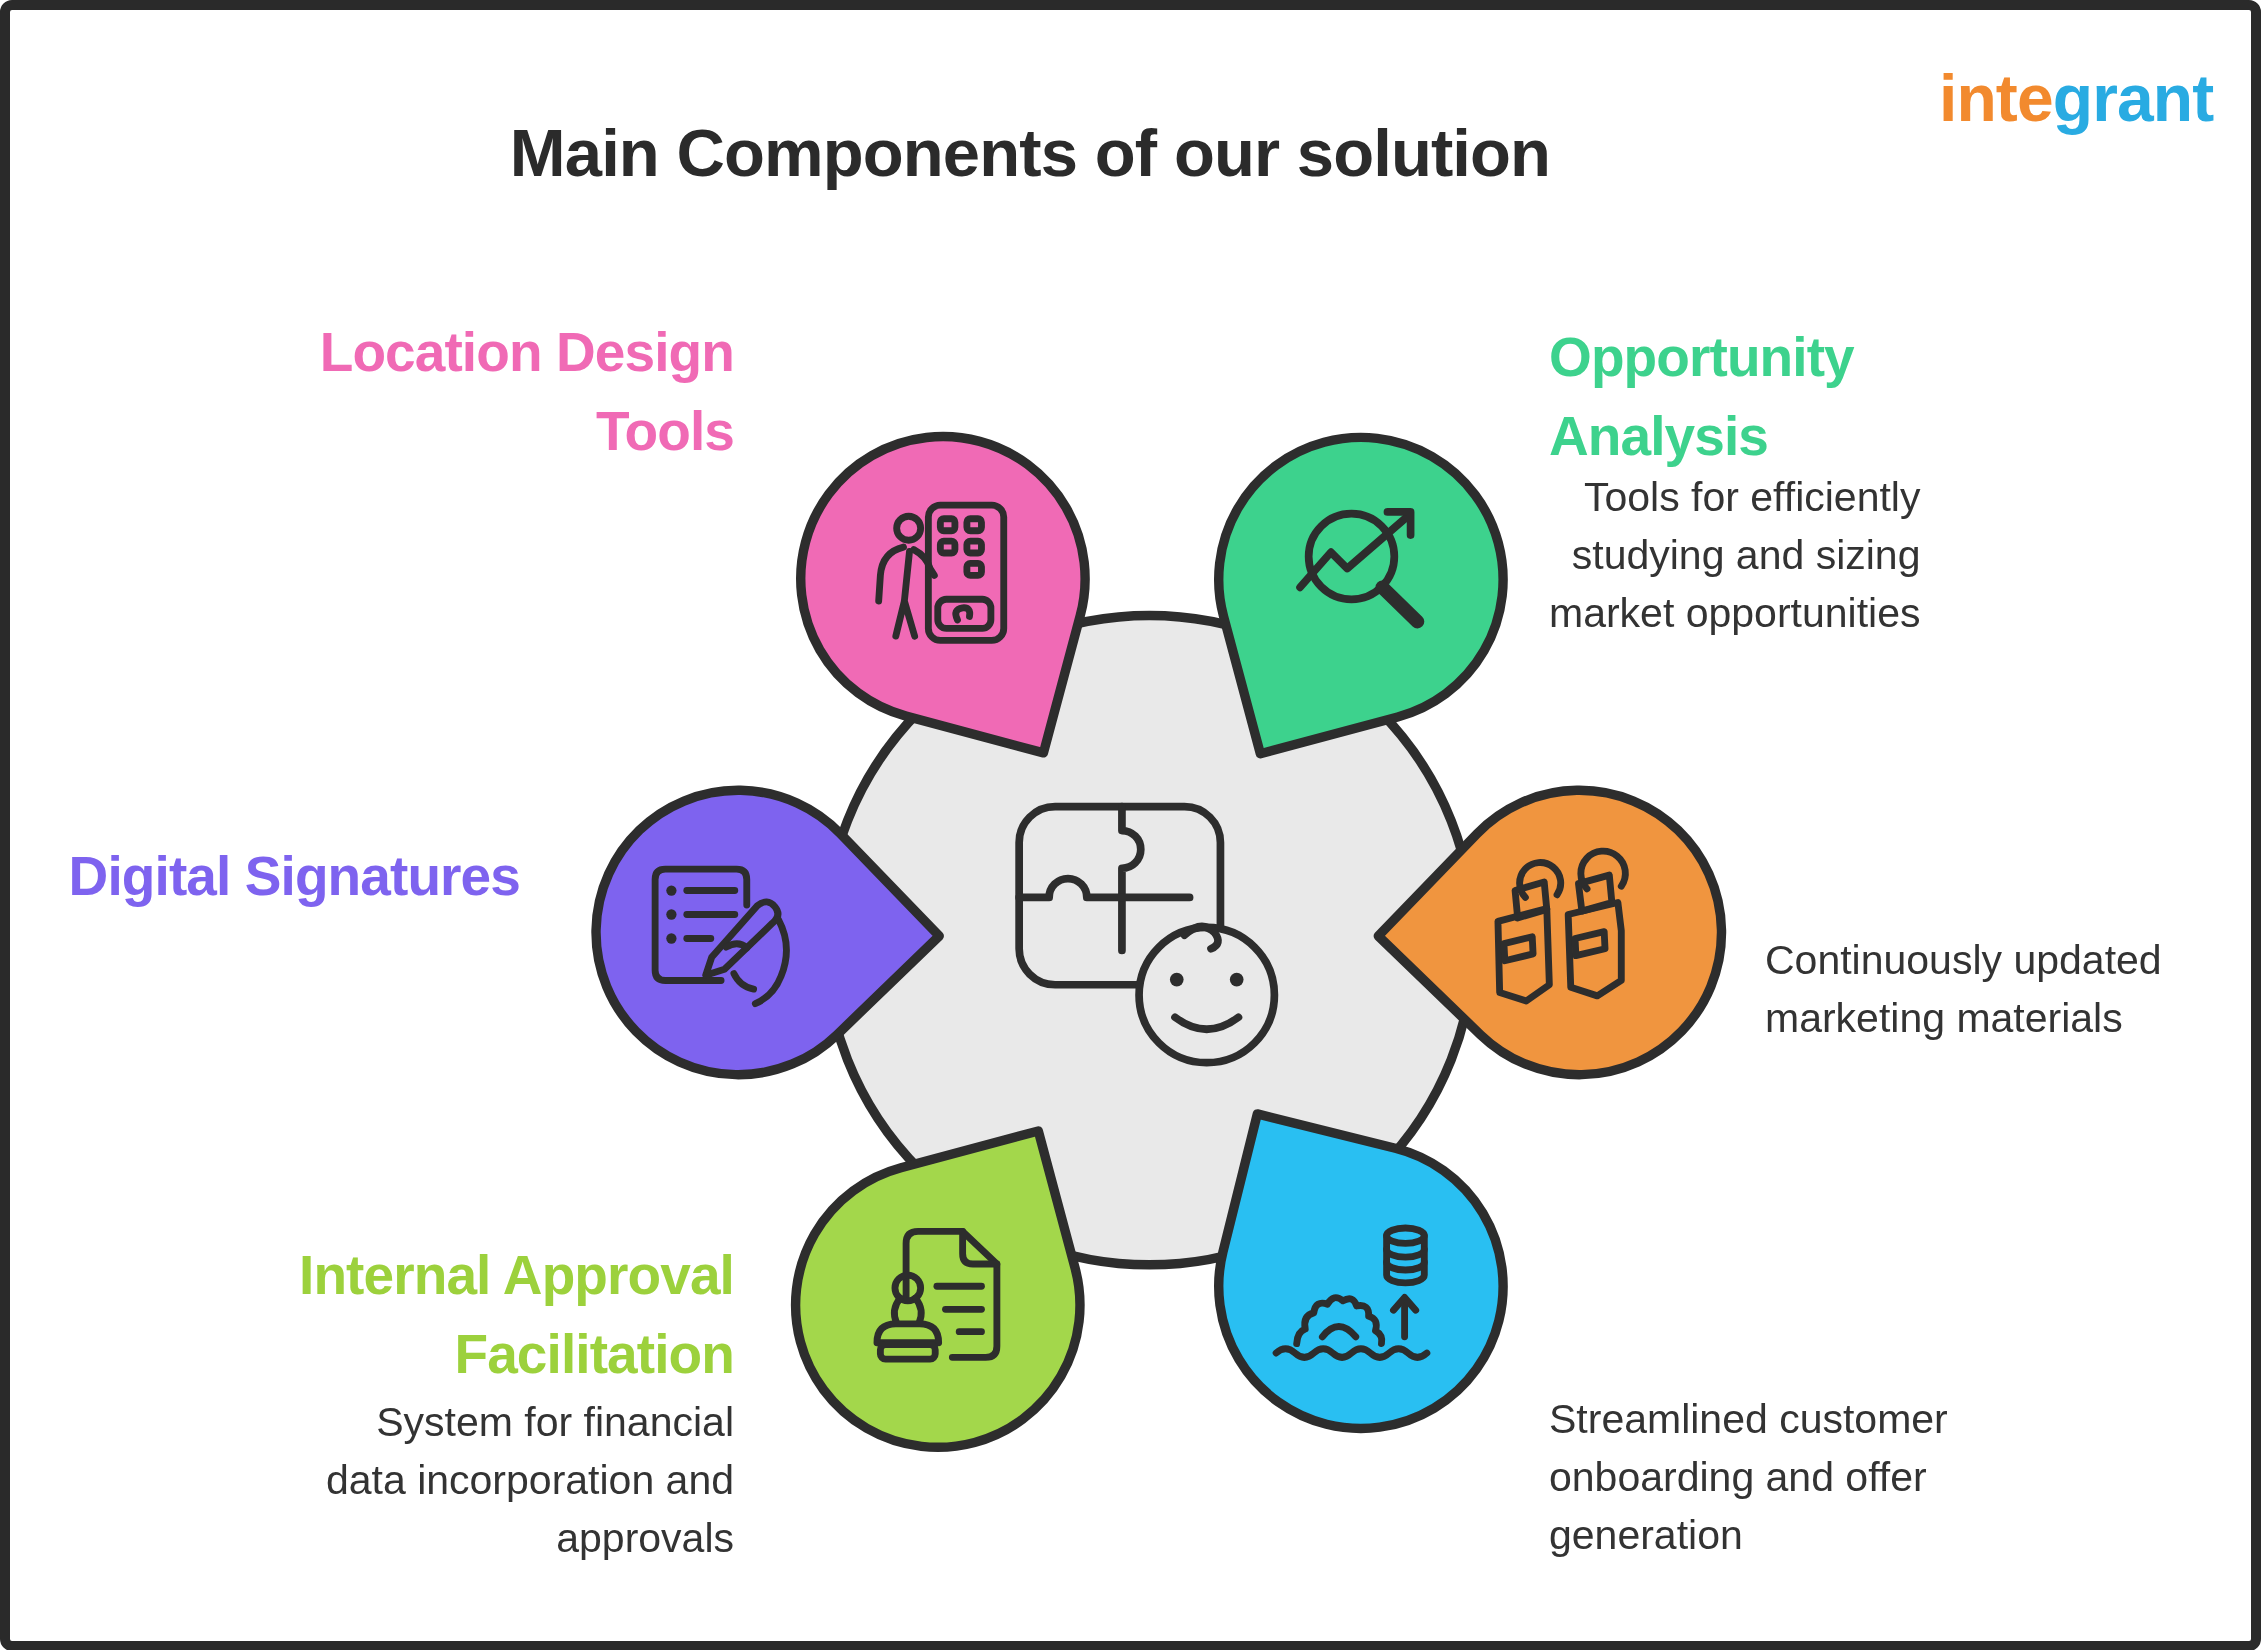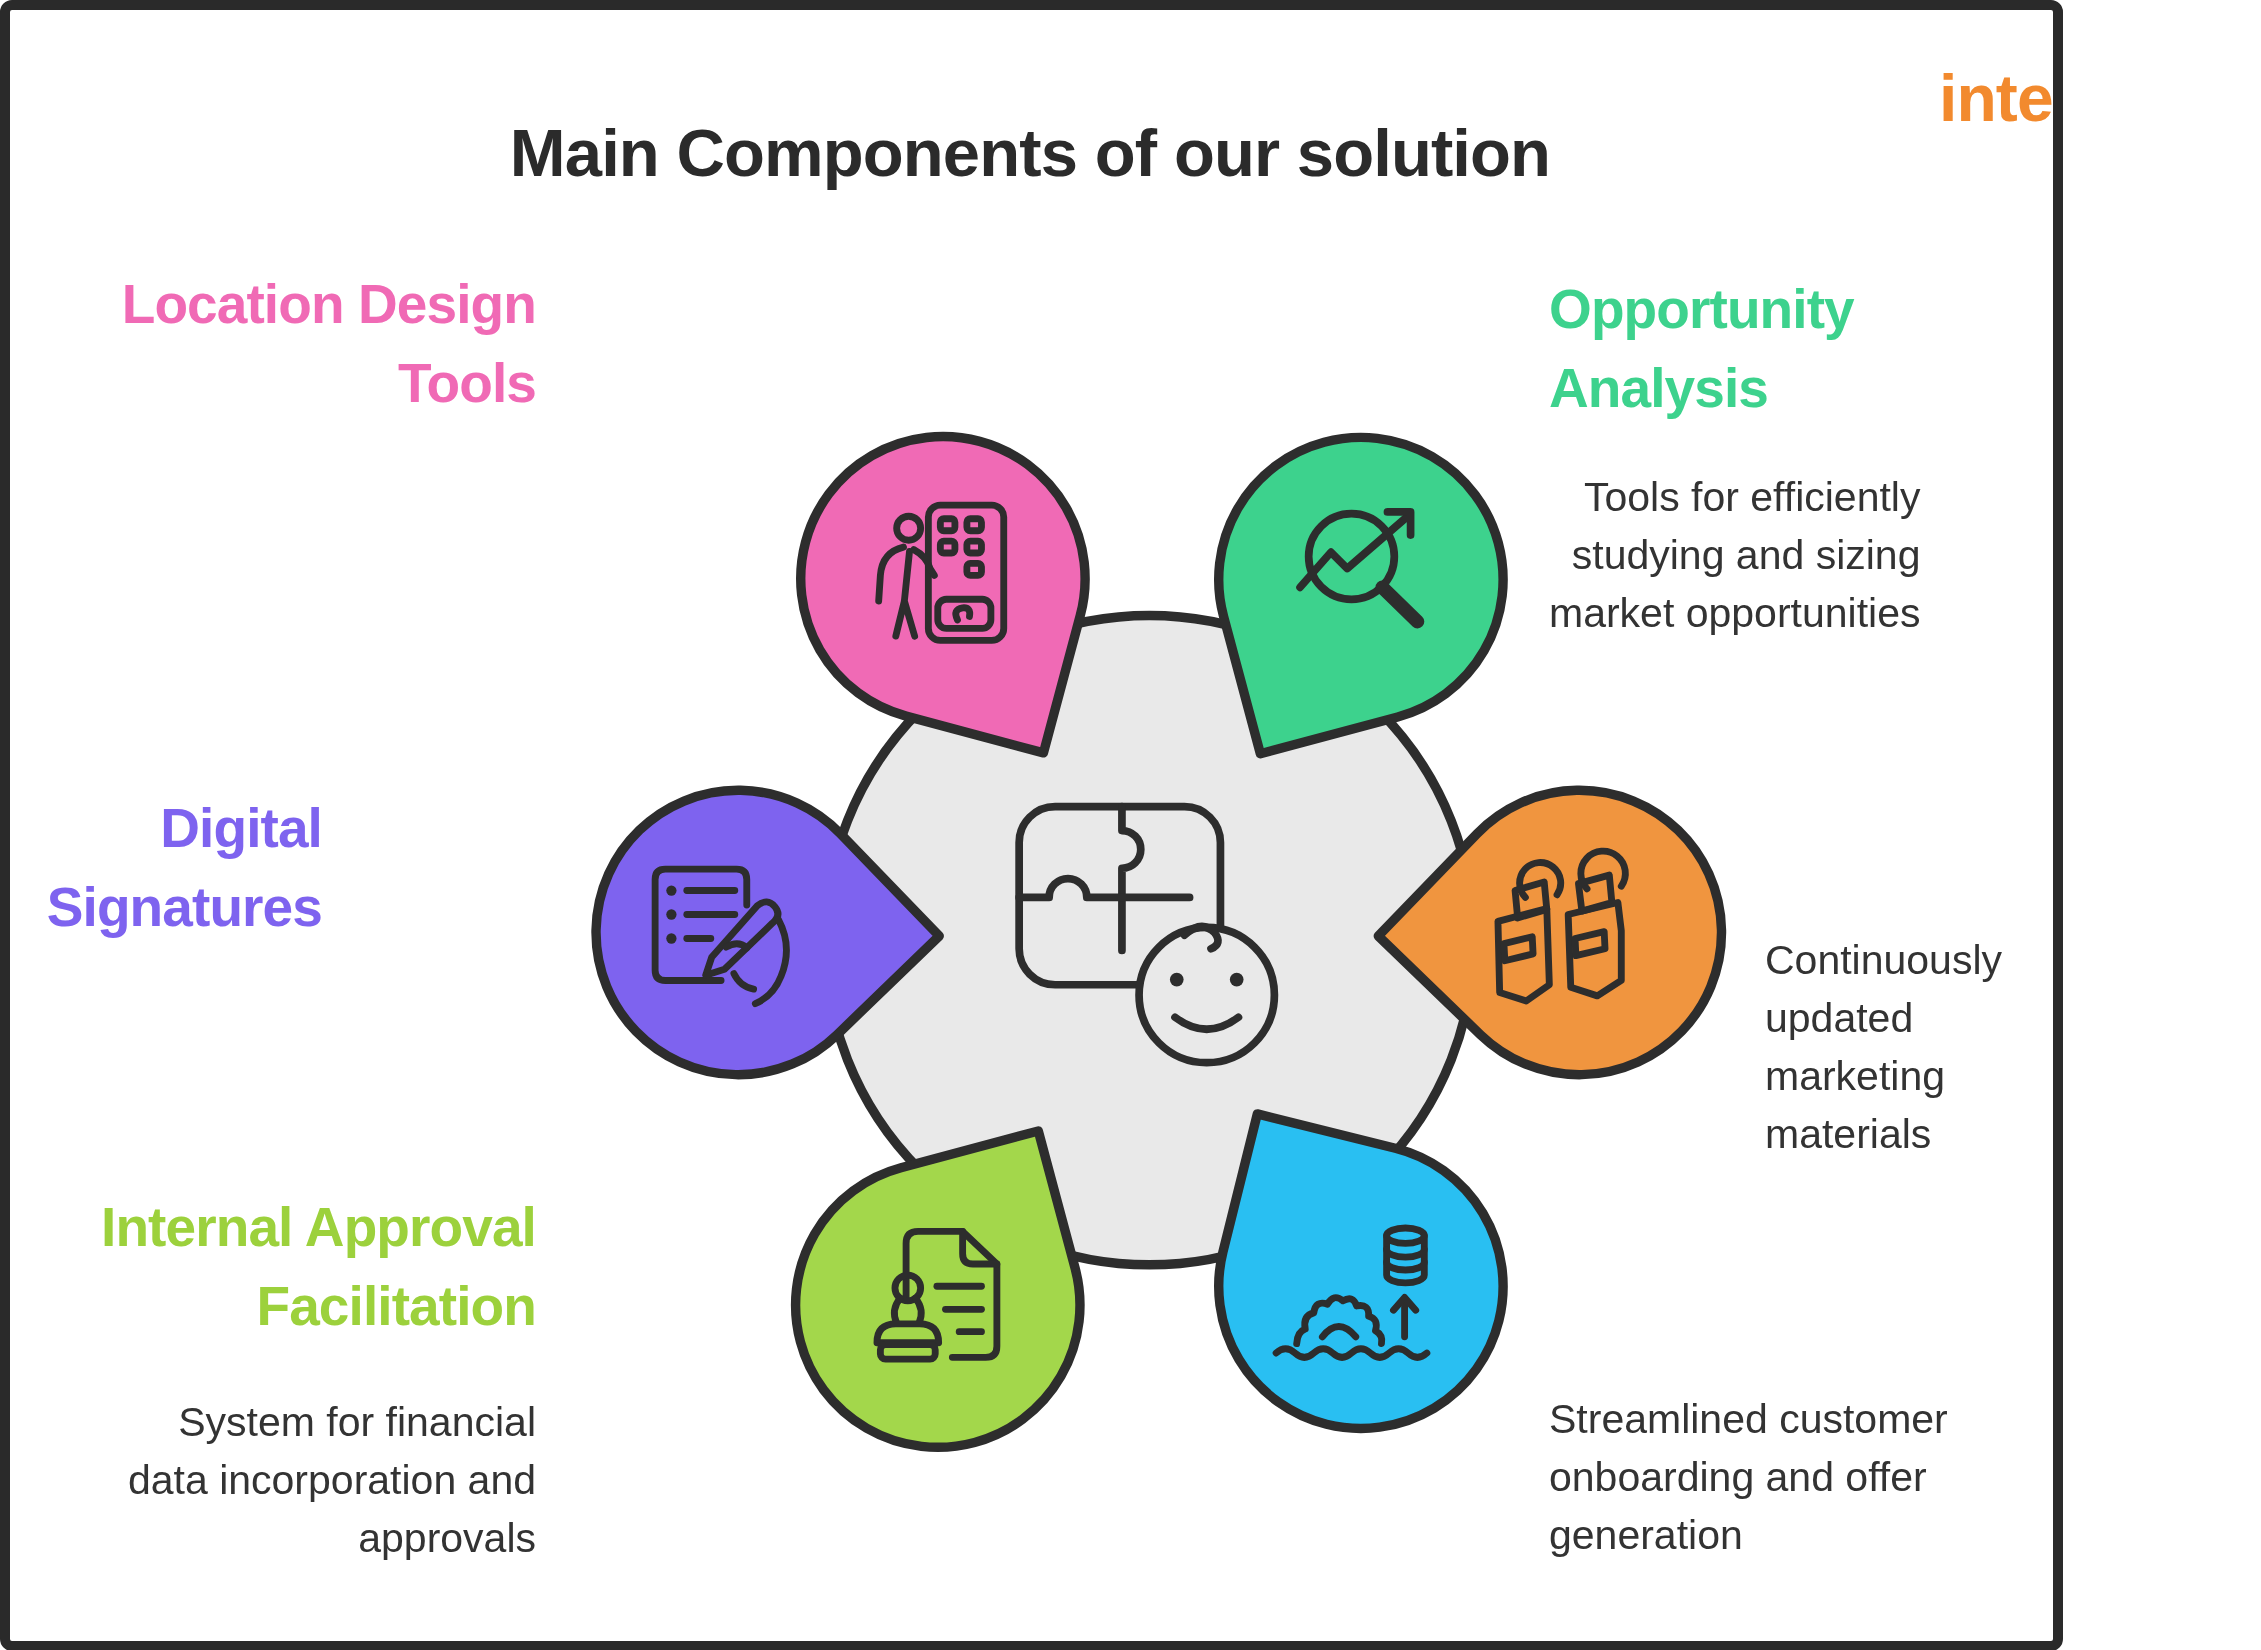--- a/index.html
+++ b/index.html
@@ -1,39 +1,39 @@
 <!DOCTYPE html>
 <html style="font-size:13.7px"><head>
 <meta charset="utf-8">
 <style>
   html,body { margin:0; padding:0; background:#ffffff; }
   .canvas {
     position:relative;
-    width:2063px; height:1651px;
+    width:2261px; height:1651px;
     box-sizing:border-box;
     background:#ffffff;
     border:10.3px solid #2A2A2A;
     border-radius:12px;
     overflow:hidden;
     font-family:"Liberation Sans", sans-serif;
   }
   .main-title {
     position:absolute; left:335px; top:109px; width:1370px;
     text-align:center;
     font-size:67px; font-weight:bold; color:#2B2B2B;
     letter-spacing:-0.9px; line-height:67px;
   }
   .logo {
     position:absolute; left:1929px; top:50px;
     font-size:66px; font-weight:bold; letter-spacing:-0.9px;
     line-height:77px; white-space:nowrap;
   }
   .diagram-svg { position:absolute; left:0; top:0; width:2241px; height:1630px; }
   .tb { position:absolute; white-space:pre-line; }
-  .tb-title { font-size:55px; font-weight:bold; letter-spacing:-0.9px; line-height:79px; }
+  .tb-title { font-size:55px; font-weight:bold; letter-spacing:-0.9px; line-height:79px;margin-top:48px; }
   .tb-desc  { font-size:41px; line-height:58px; color:#333333; }
   .align-r { text-align:right; }
   .align-l { text-align:left; }
 </style>
 </head>
 <body>
 
 <div class="canvas">
 
   <div class="main-title" style="color: rgb(43, 43, 43);">Main Components of our solution</div>

